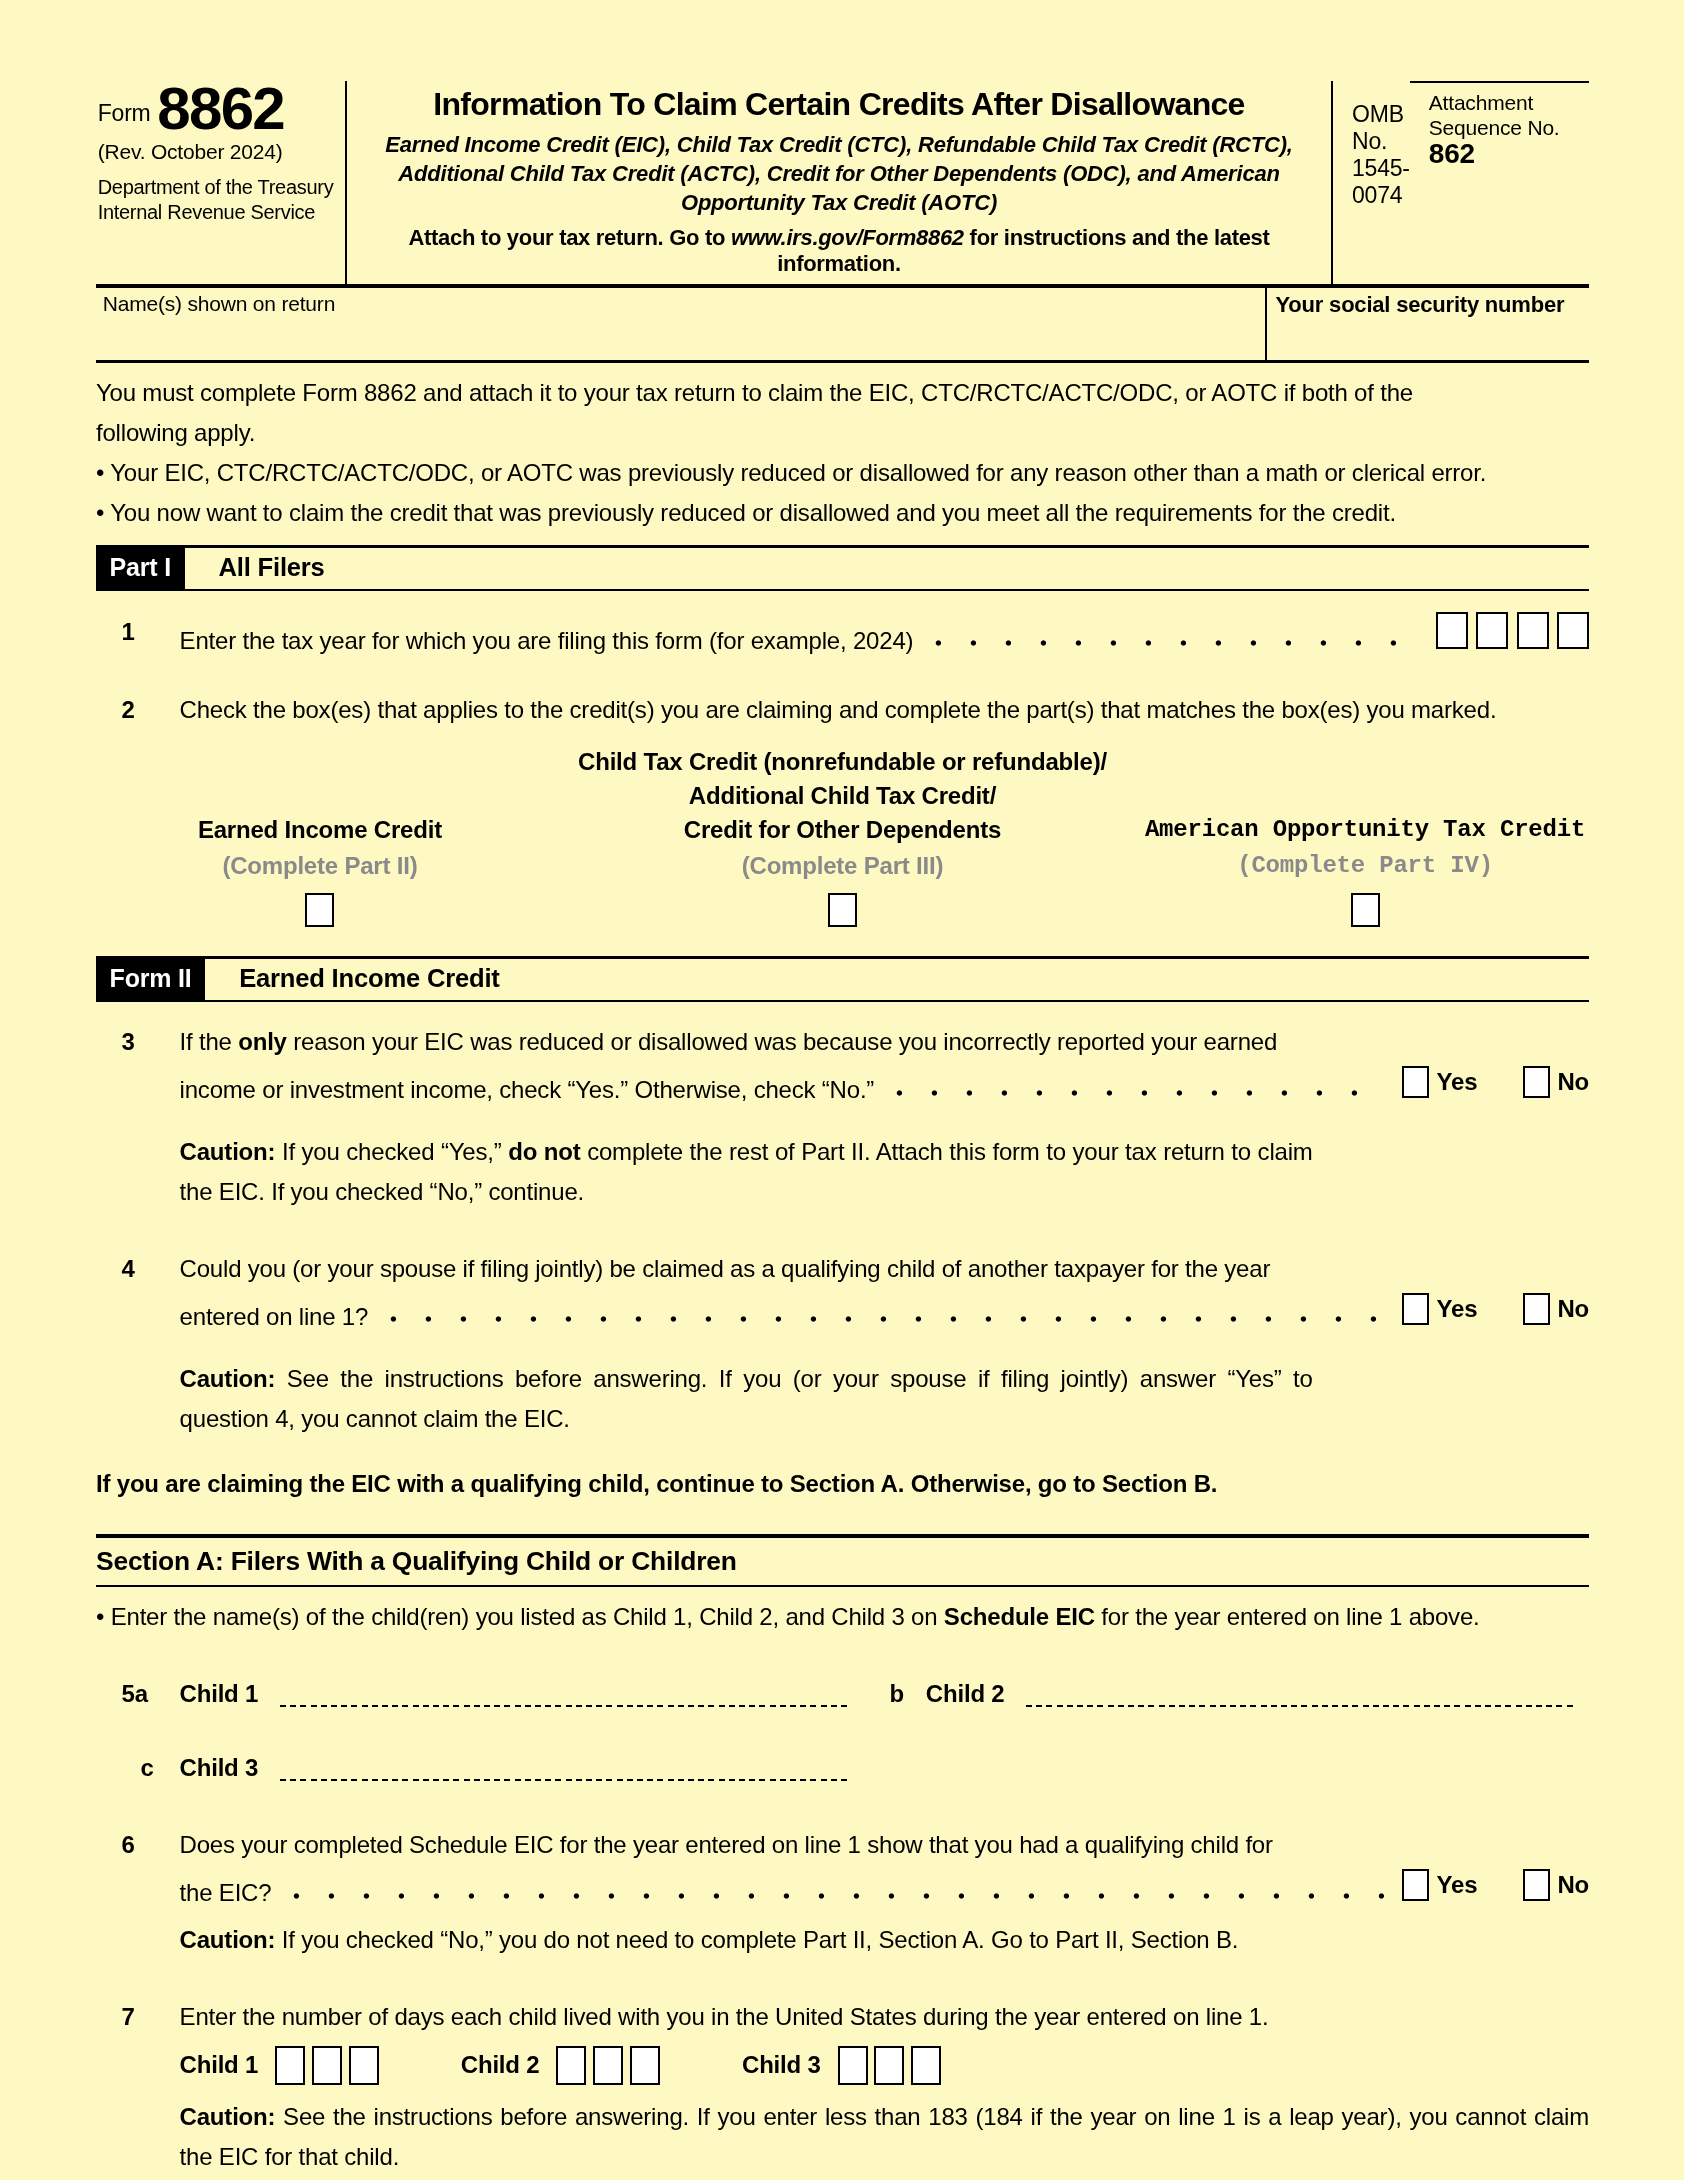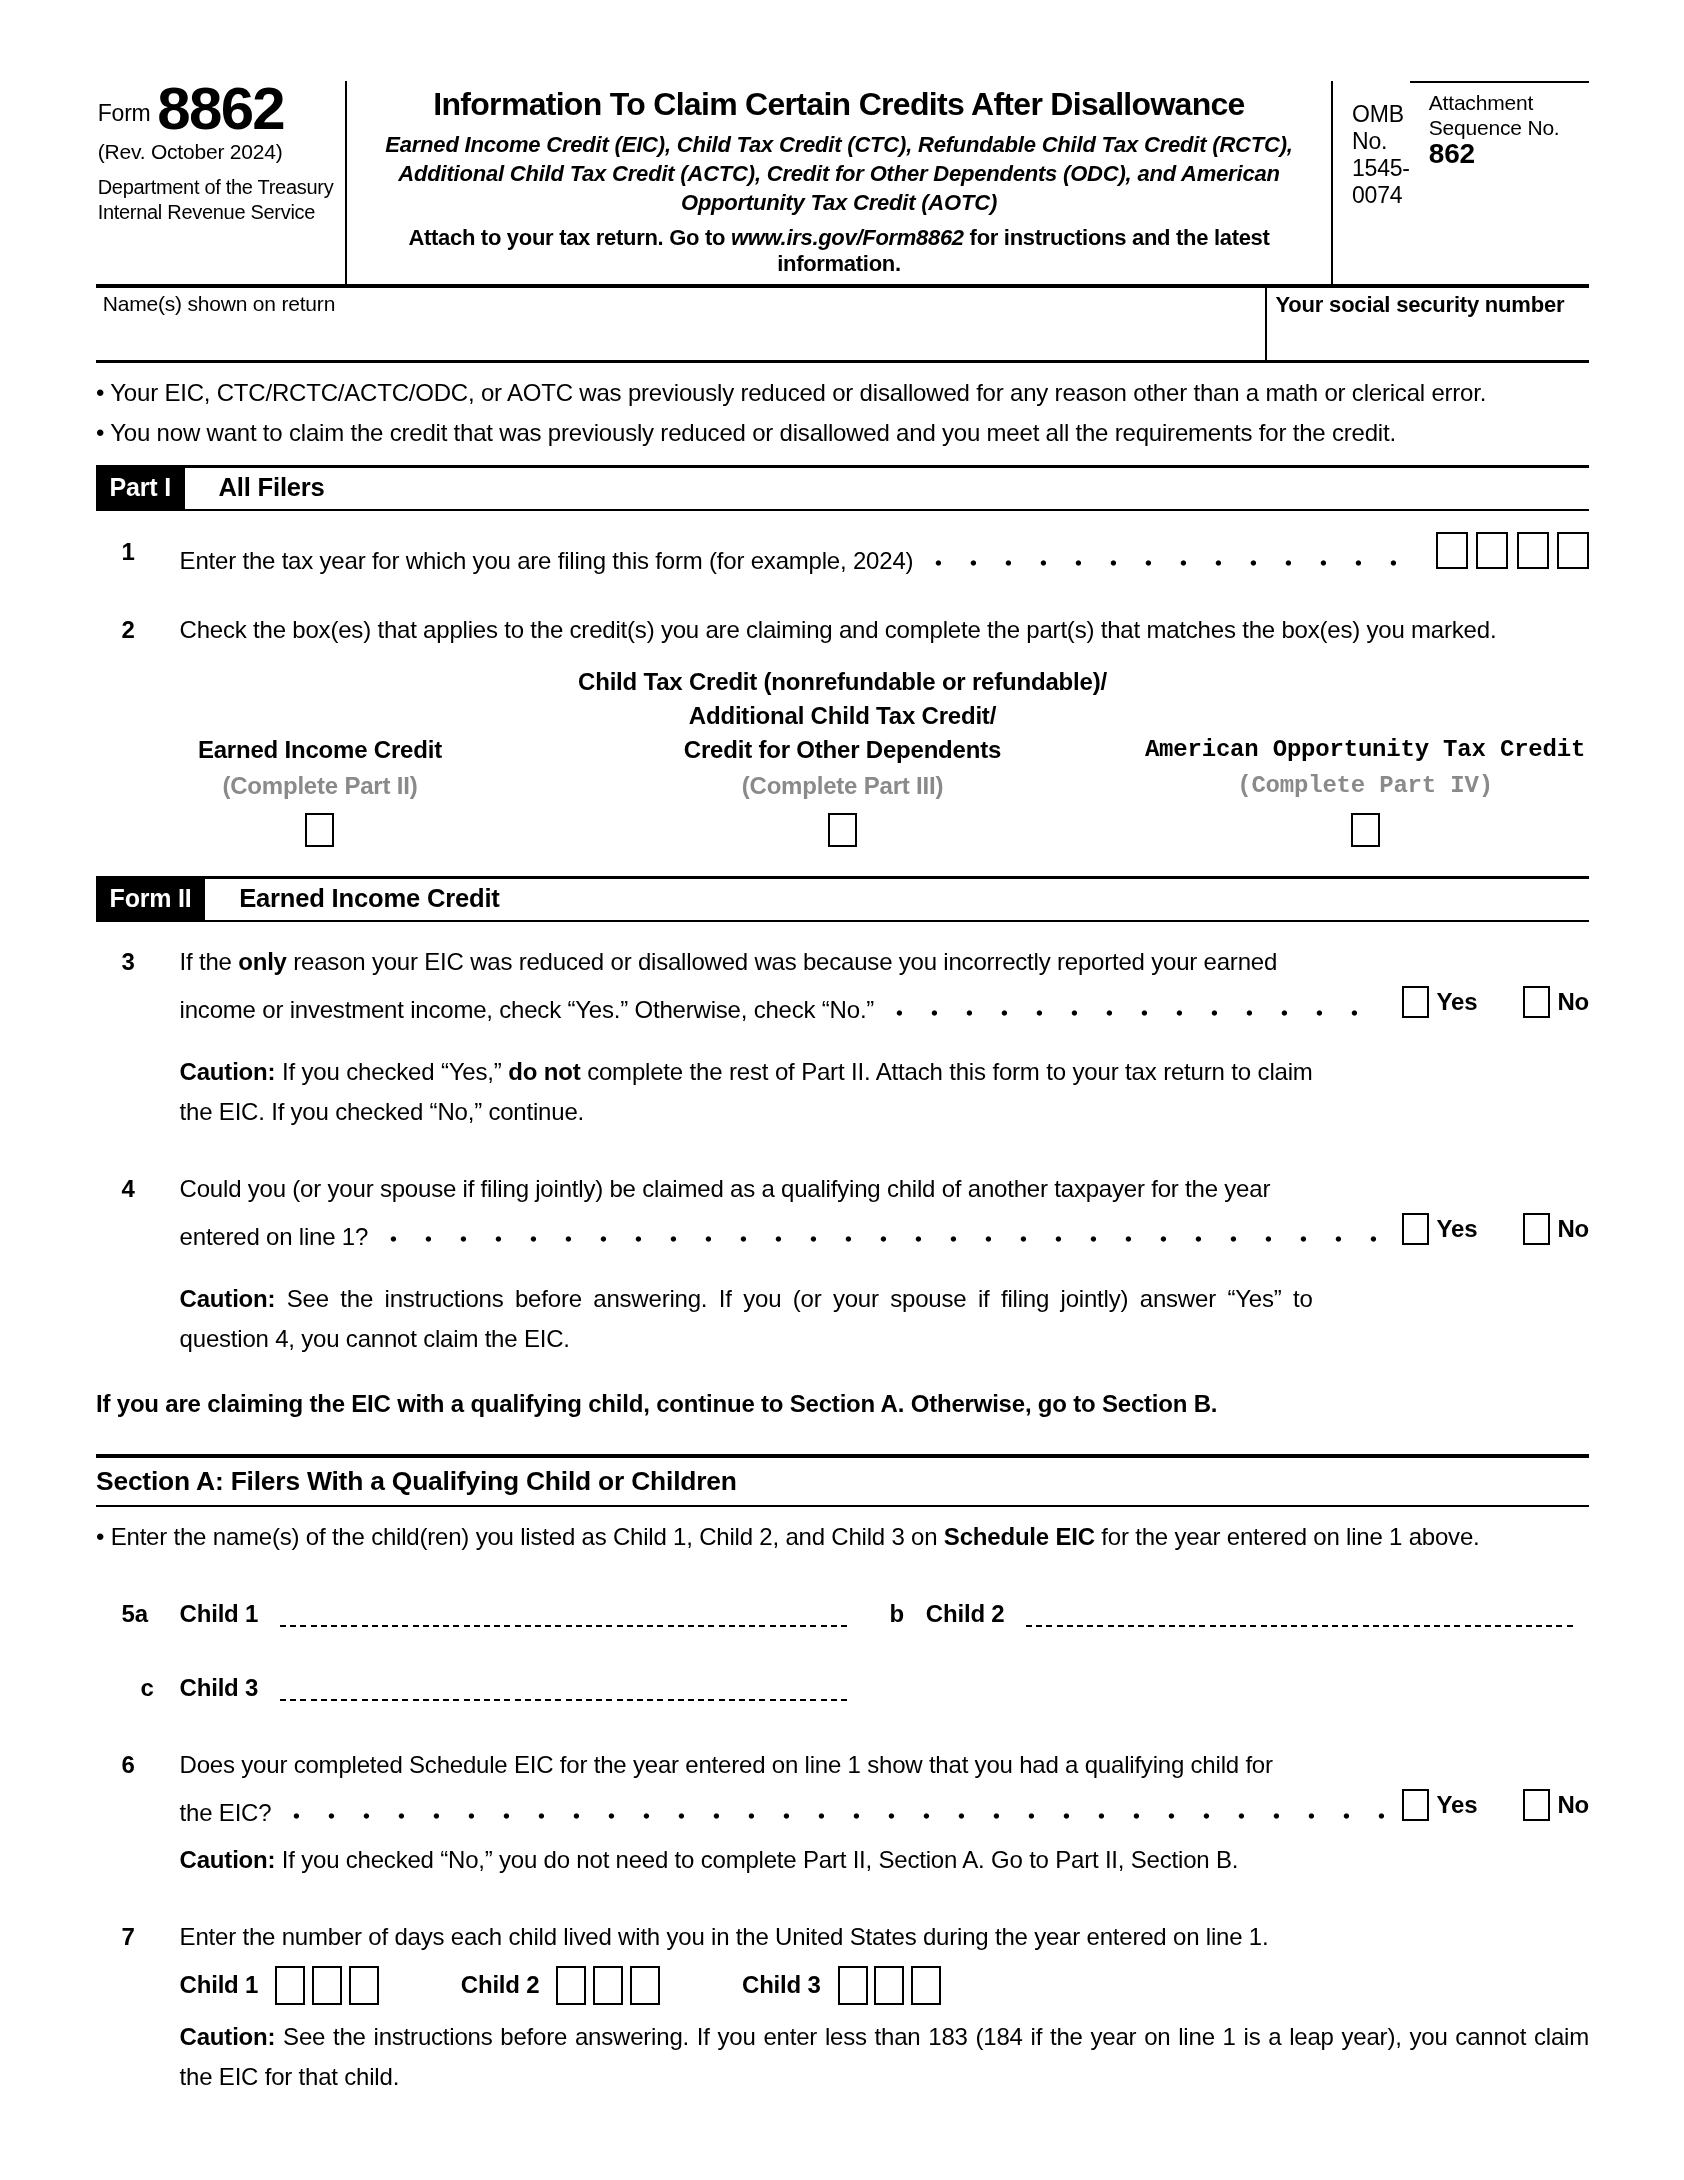--- a/index.html
+++ b/index.html
@@ -1,18 +1,18 @@
 <!DOCTYPE html>
 <html style="font-size:13.6px"><head>
 <meta charset="utf-8">
 <style>
   * { margin:0; padding:0; box-sizing:border-box; }
   html,body { background:#e8e8e8; }
   .page {
-    width:1685px; height:2181px; background:#ffffff; color:#000;
+    width:1685px; height:2181px; background:#fef9c3; color:#000;
     font-family:"Liberation Sans","DejaVu Sans",sans-serif;
     padding:81px 96px 0 96px;
     display:flex; flex-direction:column;
     letter-spacing:-0.2px;
     overflow:hidden;
   }
 
   
   .hdr { display:flex; border-bottom:4.3px solid #000; }
   .hdr-left { width:249px; flex:none; padding:1.7px 8.5px 5.1px 1.7px; }
@@ -130,20 +130,21 @@
   <div class="name-row">
     <div class="name-cell">
       <span>Name(s) shown on return</span>
     </div>
     <div class="ssn-cell">
       <span>Your social security number</span>
     </div>
   </div>
 
   <div class="intro">
+    <p class="p1">You must complete Form 8862 and attach it to your tax return to claim the EIC, CTC/RCTC/ACTC/ODC, or AOTC if both of the following apply.</p>
     <p>• Your EIC, CTC/RCTC/ACTC/ODC, or AOTC was previously reduced or disallowed for any reason other than a math or clerical error.</p>
     <p>• You now want to claim the credit that was previously reduced or disallowed and you meet all the requirements for the credit.</p>
   </div>
 
   <div class="part-bar">
     <span class="part-badge">Part I</span>
     <span class="part-title">All Filers</span>
   </div>
 
   <div class="qrow">

